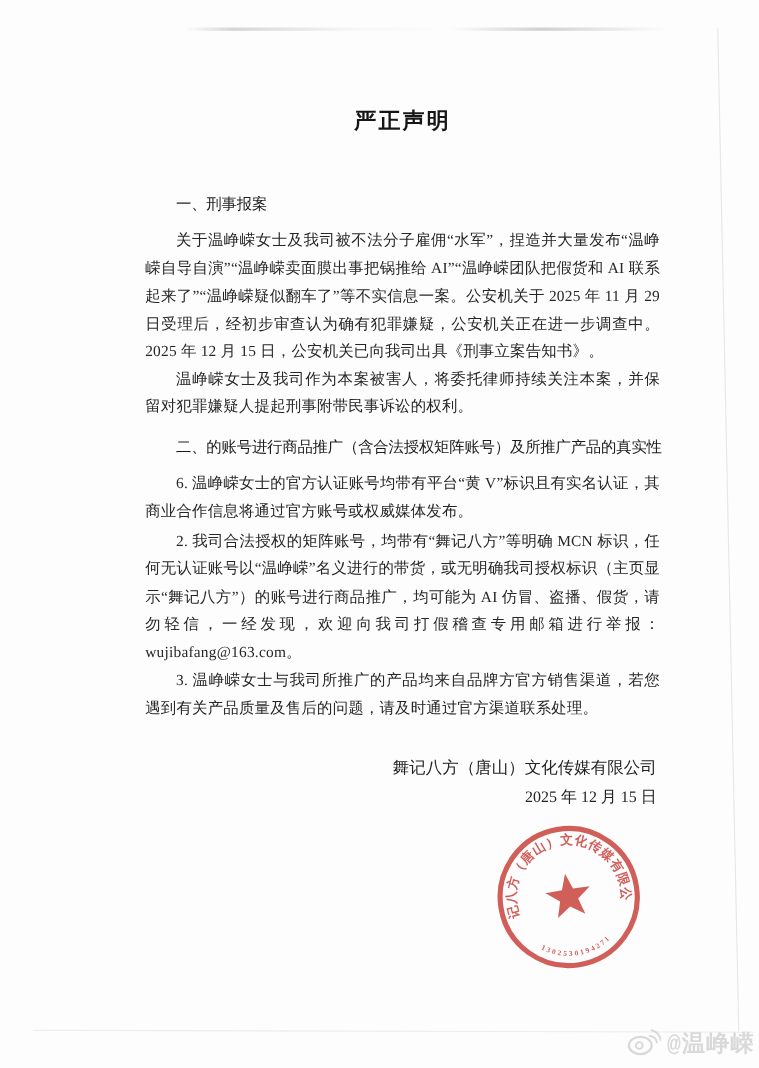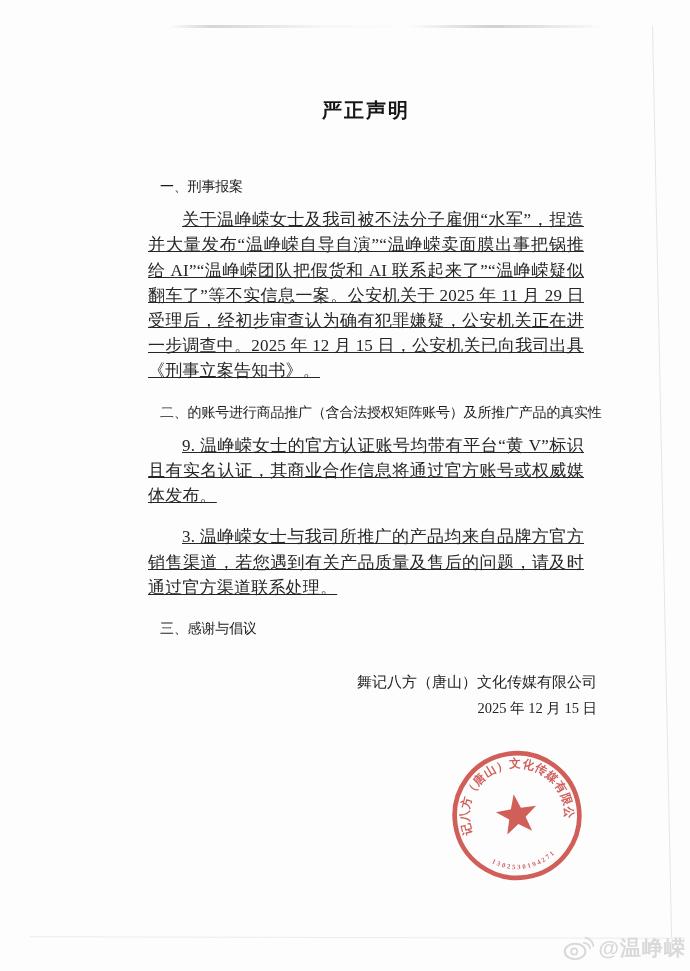--- a/index.html
+++ b/index.html
@@ -18,22 +18,22 @@
     background:#e6e6e6;transform:rotate(-1.2deg);transform-origin:top center;}
   .edge-bottom{position:absolute;left:30px;top:937px;width:655px;height:1px;
     background:#ececec;transform:rotate(.15deg);}
 
   
   .doc{position:absolute;left:132px;top:95px;width:468px;color:#262626;}
   .doc h1{margin:0;font-size:20px;line-height:30px;font-weight:bold;
     text-align:center;letter-spacing:2px;color:#161616;}
   .doc h2{margin:0;font-size:14px;line-height:25.2px;font-weight:normal;
     color:#1b1b1b;text-indent:2em;white-space:nowrap;letter-spacing:-.2px;}
-  .doc p{margin:16px;font-size:17px;line-height:25.2px;text-align:justify;
-    text-indent:2em;letter-spacing:.2px;text-decoration:underline;}
+  .doc p{margin:0;font-size:14px;line-height:25.2px;text-align:justify;
+    text-indent:2em;letter-spacing:.2px;}
   .h-1{margin-top:49px !important;}
   .p-1{margin-top:8px !important;}
   .h-2{margin-top:11px !important;}
   .p-3{margin-top:8px !important;}
   .p-4{margin-top:2px !important;}
   .p-5{margin-top:1px !important;}
   .h-3{margin-top:8px !important;}
   .p-6{margin-top:8px !important;}
 
   .signature{margin-top:28px;text-align:right;padding-right:3px;}
@@ -41,45 +41,46 @@
   .signature .date{font-size:14.5px;line-height:26px;color:#232323;text-align:right;}
 
   
   .stamp{position:absolute;left:450px;top:738px;width:134px;height:155px;
     color:#cb4540;opacity:.86;mix-blend-mode:multiply;
     transform:rotate(-9deg);}
   .stamp text{font-family:"Liberation Serif","DejaVu Serif",serif;font-weight:bold;}
 
   
   .watermark{position:absolute;right:4px;bottom:9px;display:flex;
-    align-items:center;gap:5px;color:#d9d9d9;
-    font-family:Liberation Sans, sans-serif;}
+    gap:5px;color:#d9d9d9;
+    font-family:Liberation Mono, monospace;}
   .watermark .handle{font-size:21px;font-weight:bold;letter-spacing:1px;}
   .watermark svg{display:block;}
 </style>
 </head>
 <body>
 
 <div class="photo">
 
   <div class="edge-top"></div>
   <div class="edge-right"></div>
   <div class="edge-bottom"></div>
 
   <div class="doc">
     <h1>严正声明</h1>
 
     <h2 class="h-1">一、刑事报案</h2>
     <p class="p-1">关于温峥嵘女士及我司被不法分子雇佣“水军”，捏造并大量发布“温峥嵘自导自演”“温峥嵘卖面膜出事把锅推给 AI”“温峥嵘团队把假货和 AI 联系起来了”“温峥嵘疑似翻车了”等不实信息一案。公安机关于 2025 年 11 月 29 日受理后，经初步审查认为确有犯罪嫌疑，公安机关正在进一步调查中。2025 年 12 月 15 日，公安机关已向我司出具《刑事立案告知书》。</p>
+    <p class="p-2">温峥嵘女士及我司作为本案被害人，将委托律师持续关注本案，并保留对犯罪嫌疑人提起刑事附带民事诉讼的权利。</p>
 
     <h2 class="h-2">二、的账号进行商品推广（含合法授权矩阵账号）及所推广产品的真实性</h2>
-    <p class="p-3">9. 温峥嵘女士的官方认证账号均带有平台“黄 V”标识且有实名认证，其商业合作信息将通过官方账号或权威媒体发布。</p>
+    <p class="p-3">6. 温峥嵘女士的官方认证账号均带有平台“黄 V”标识且有实名认证，其商业合作信息将通过官方账号或权威媒体发布。</p>
+    <p class="p-4">2. 我司合法授权的矩阵账号，均带有“舞记八方”等明确 MCN 标识，任何无认证账号以“温峥嵘”名义进行的带货，或无明确我司授权标识（主页显示“舞记八方”）的账号进行商品推广，均可能为 AI 仿冒、盗播、假货，请勿轻信，一经发现，欢迎向我司打假稽查专用邮箱进行举报：wujibafang@163.com。</p>
     <p class="p-5">3. 温峥嵘女士与我司所推广的产品均来自品牌方官方销售渠道，若您遇到有关产品质量及售后的问题，请及时通过官方渠道联系处理。</p>
 
-    <h2 class="h-3">三、感谢与倡议</h2>
 
     <div class="signature">
       <div class="company">舞记八方（唐山）文化传媒有限公司</div>
       <div class="date">2025 年 12 月 15 日</div>
     </div>
   </div>
 
   <svg class="stamp" viewBox="0 0 200 200" aria-hidden="true">
     <defs>
       <path id="arcTop" d="M 32.3 124.6 A 72 72 0 1 1 167.7 124.6" fill="none"></path>

